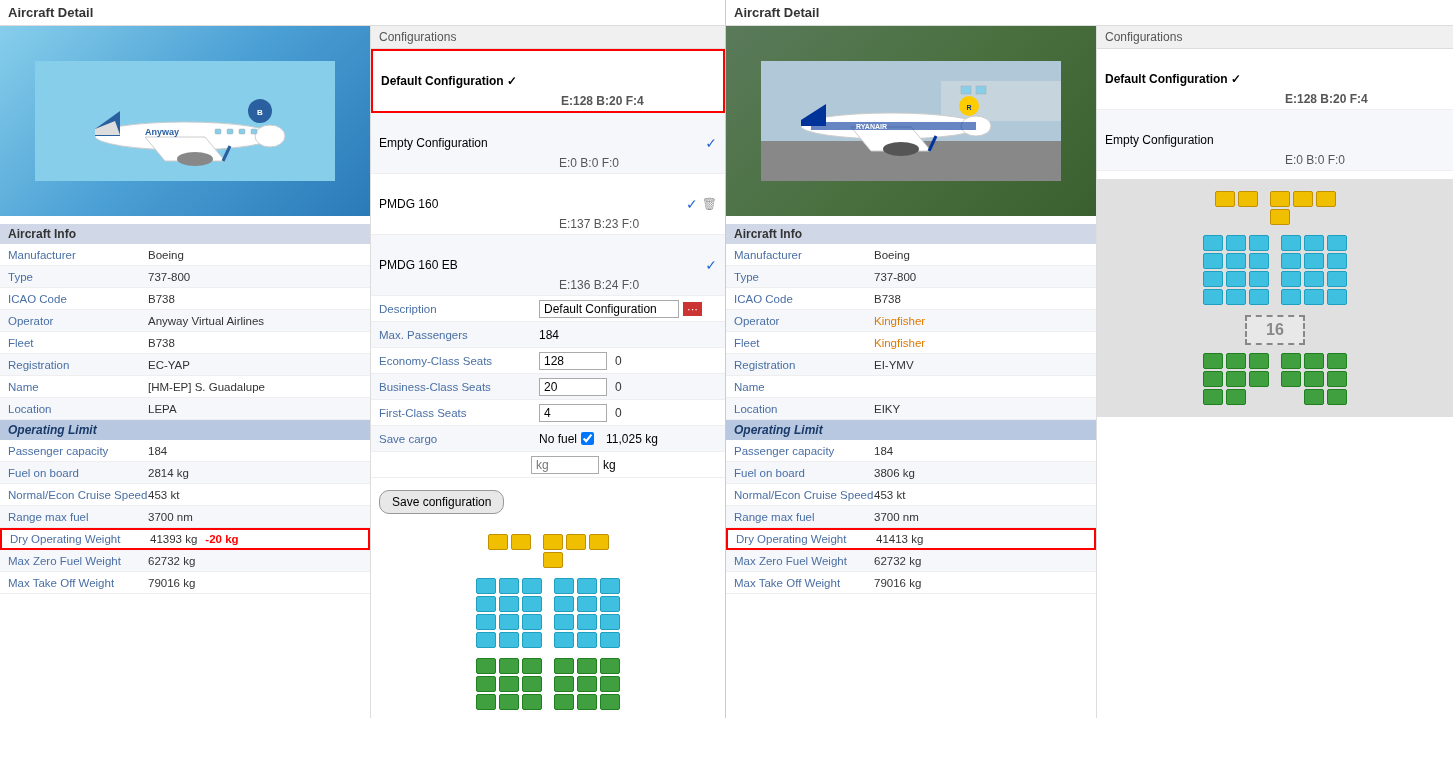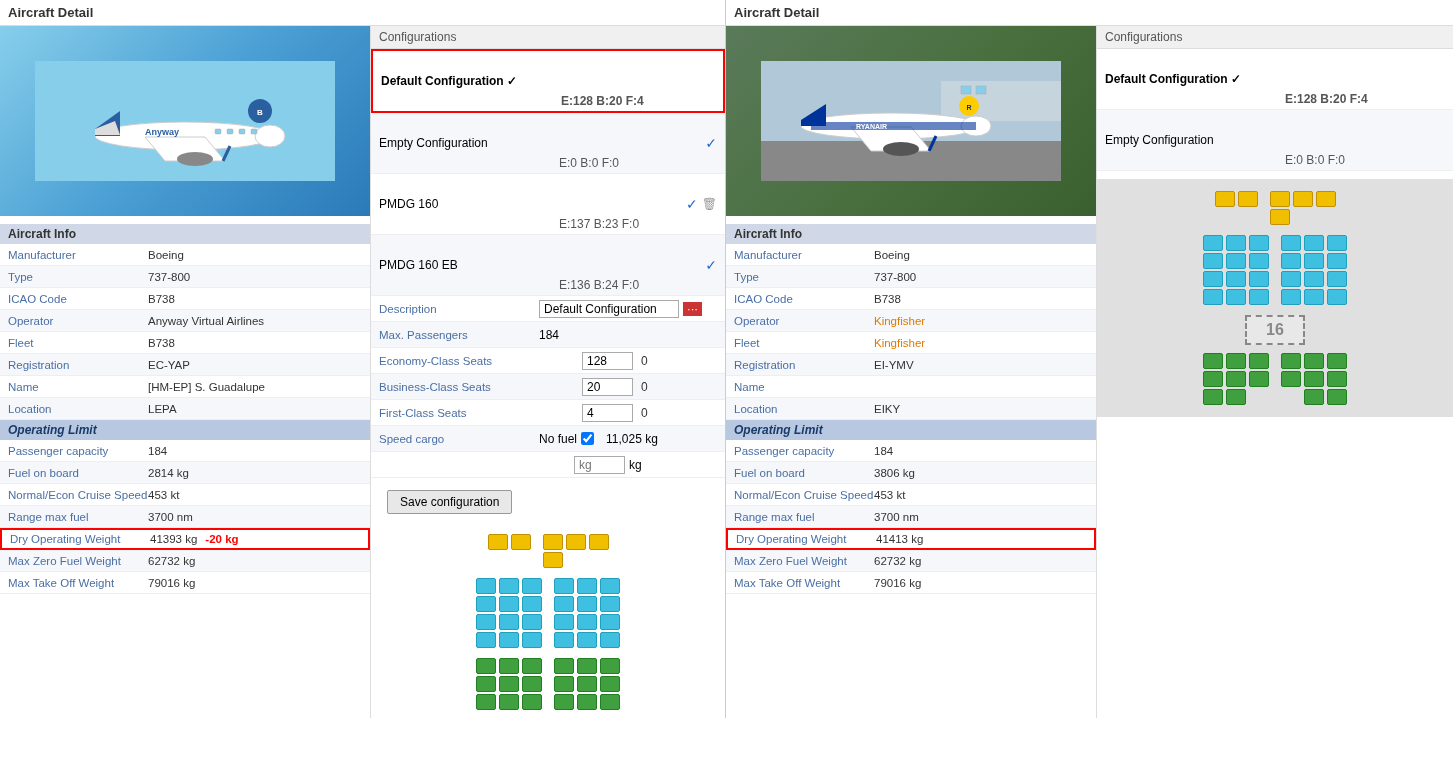--- a/index.html
+++ b/index.html
@@ -48,27 +48,27 @@
     .config-icons { display: flex; gap: 4px; align-items: center; }
 
     .checkmark { color: #2266cc; font-size: 14px; }
     .delete-icon { color: #999; font-size: 12px; cursor: pointer; }
 
     
     .seat-config-header { background: #d0d8e8; padding: 3px 8px; font-weight: bold; font-size: 12px; }
     .form-row { display: flex; align-items: center; padding: 3px 8px; border-bottom: 1px solid #eee; min-height: 26px; }
     .form-row.alt { background: #f5f7fa; }
     .form-label { width: 160px; font-size: 11.5px; color: #4a6fa5; flex-shrink: 0; }
-    .form-input { width: 51px; border: 1px solid #aaa; padding: 1px 4px; font-size: 12px; margin-left: 43px; }
+    .form-input { width: 68px; border: 1px solid #aaa; padding: 1px 4px; font-size: 12px; }
     .form-value { margin-left: 8px; font-size: 12px; color: #333; }
     .desc-input { width: 140px; border: 1px solid #aaa; padding: 1px 4px; font-size: 12px; }
     .desc-btn { margin-left: 4px; background: #cc3333; color: white; border: none; padding: 1px 4px; font-size: 11px; cursor: pointer; }
 
     .checkbox-row { display: flex; align-items: center; gap: 4px; }
-    .save-btn { margin: 6px 8px; padding: 4px 12px; background: #e8e8e8; border: 1px solid #999; font-size: 12px; cursor: pointer; border-radius: 2px; }
+    .save-btn { margin: 6px 0; padding: 4px 12px; background: #e8e8e8; border: 1px solid #999; font-size: 12px; cursor: pointer; border-radius: 10px; }
 
     
     .seat-map { padding: 8px; display: flex; flex-direction: column; align-items: center; gap: 2px; }
     .seat-row { display: flex; gap: 3px; align-items: center; justify-content: center; }
     .seat { width: 20px; height: 16px; border-radius: 2px; display: flex; align-items: center; justify-content: center; }
     .seat.yellow { background: #f0c000; border: 1px solid #c09000; }
     .seat.cyan { background: #40c0e0; border: 1px solid #20a0c0; }
     .seat.green { background: #40a040; border: 1px solid #208020; }
     .seat.empty { background: transparent; border: none; }
     .seat-gap { width: 6px; }
@@ -251,21 +251,21 @@
           <span class="form-value">0</span>
         </div>
 
         <div class="form-row">
           <span class="form-label">First-Class Seats</span>
           <input type="text" class="form-input" value="4" style="">
           <span class="form-value">0</span>
         </div>
 
         <div class="form-row alt">
-          <span class="form-label">Speed cargo</span>
+          <span class="form-label">Save cargo</span>
           <div class="checkbox-row">
             <span>No fuel</span>
             <input type="checkbox" checked="" style="">
             <span style="margin-left:8px;">11,025 kg</span>
           </div>
         </div>
 
         <div class="form-row" style="padding-left: 160px;">
           <input type="text" class="form-input" value="" placeholder="kg" style="">
           <span style="margin-left:4px;">kg</span>

